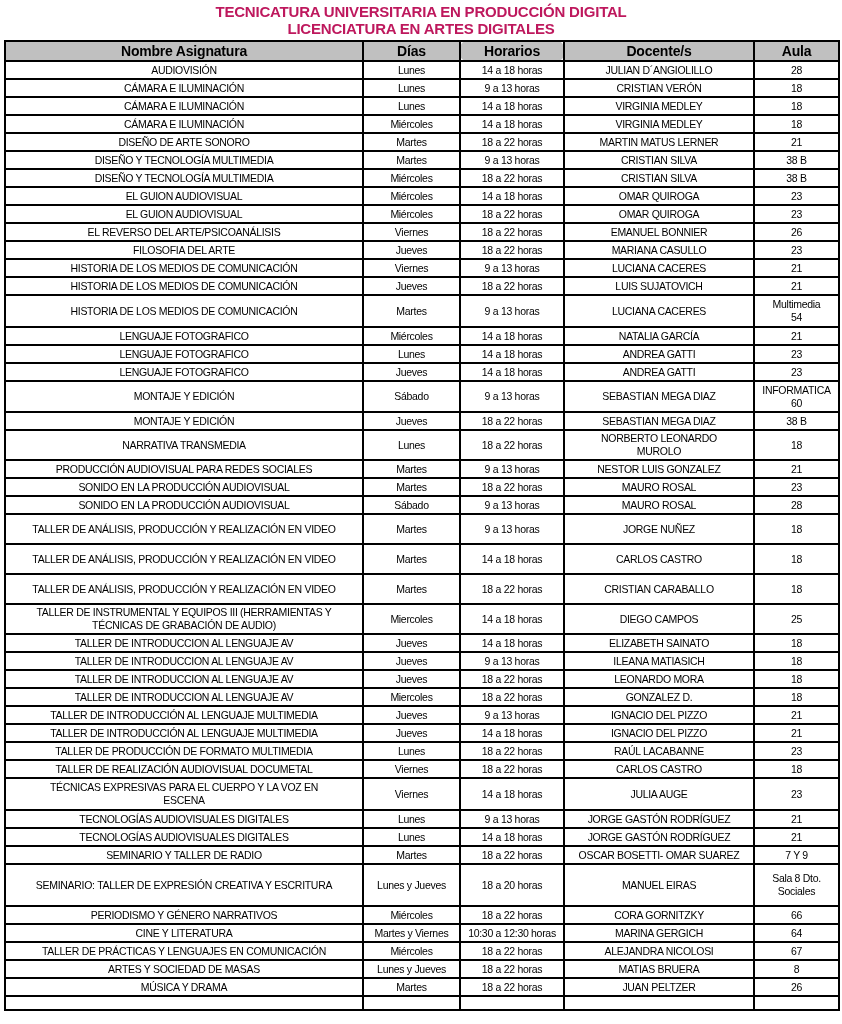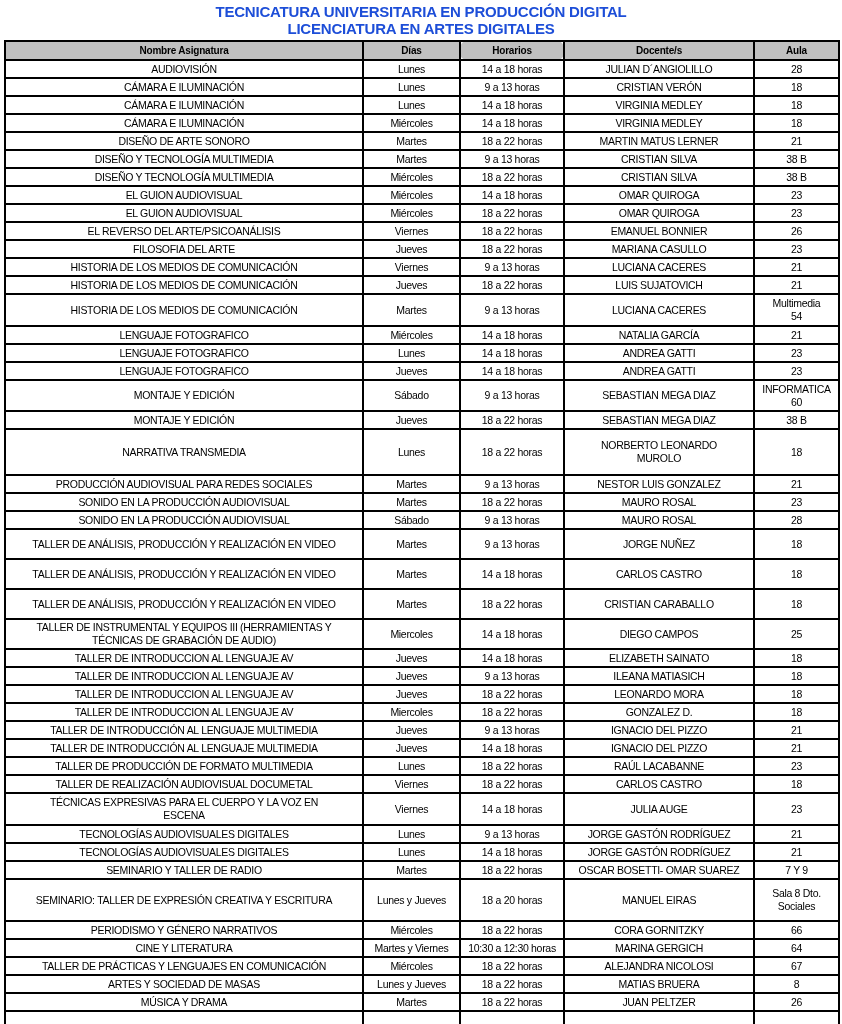--- a/index.html
+++ b/index.html
@@ -14,39 +14,39 @@
   .titles {
     width: 842px;
     text-align: center;
     padding-top: 3px;
   }
   .title-line {
     font-weight: bold;
     font-size: 15px;
     line-height: 17px;
     letter-spacing: -0.2px;
-    color: #1d4ed8;
+    color: #be185d;
   }
   table.schedule {
     border-collapse: collapse;
     table-layout: fixed;
     width: 834px;
     margin: 3px 0 0 4px;
     border: 2px solid #000;
   }
   th, td {
     border: 2px solid #000;
     text-align: center;
     vertical-align: middle;
     padding: 1px 2px;
     overflow: hidden;
   }
   th {
     background: #c0c0c0;
-    font-size: 10px;
+    font-size: 14px;
     font-weight: bold;
     letter-spacing: -0.2px;
     height: 19px;
   }
   td {
     font-size: 10.5px;
     line-height: 13px;
     letter-spacing: -0.3px;
     white-space: pre-line;
   }
@@ -207,21 +207,21 @@
         <td>INFORMATICA
 60</td>
       </tr>
       <tr>
         <td>MONTAJE Y EDICIÓN</td>
         <td>Jueves</td>
         <td>18 a 22 horas</td>
         <td>SEBASTIAN MEGA DIAZ</td>
         <td>38 B</td>
       </tr>
-      <tr style="height: 46px;">
+      <tr style="height: 30px;">
         <td>NARRATIVA TRANSMEDIA</td>
         <td>Lunes</td>
         <td>18 a 22 horas</td>
         <td>NORBERTO LEONARDO
 MUROLO</td>
         <td>18</td>
       </tr>
       <tr>
         <td>PRODUCCIÓN AUDIOVISUAL PARA REDES SOCIALES</td>
         <td>Martes</td>

